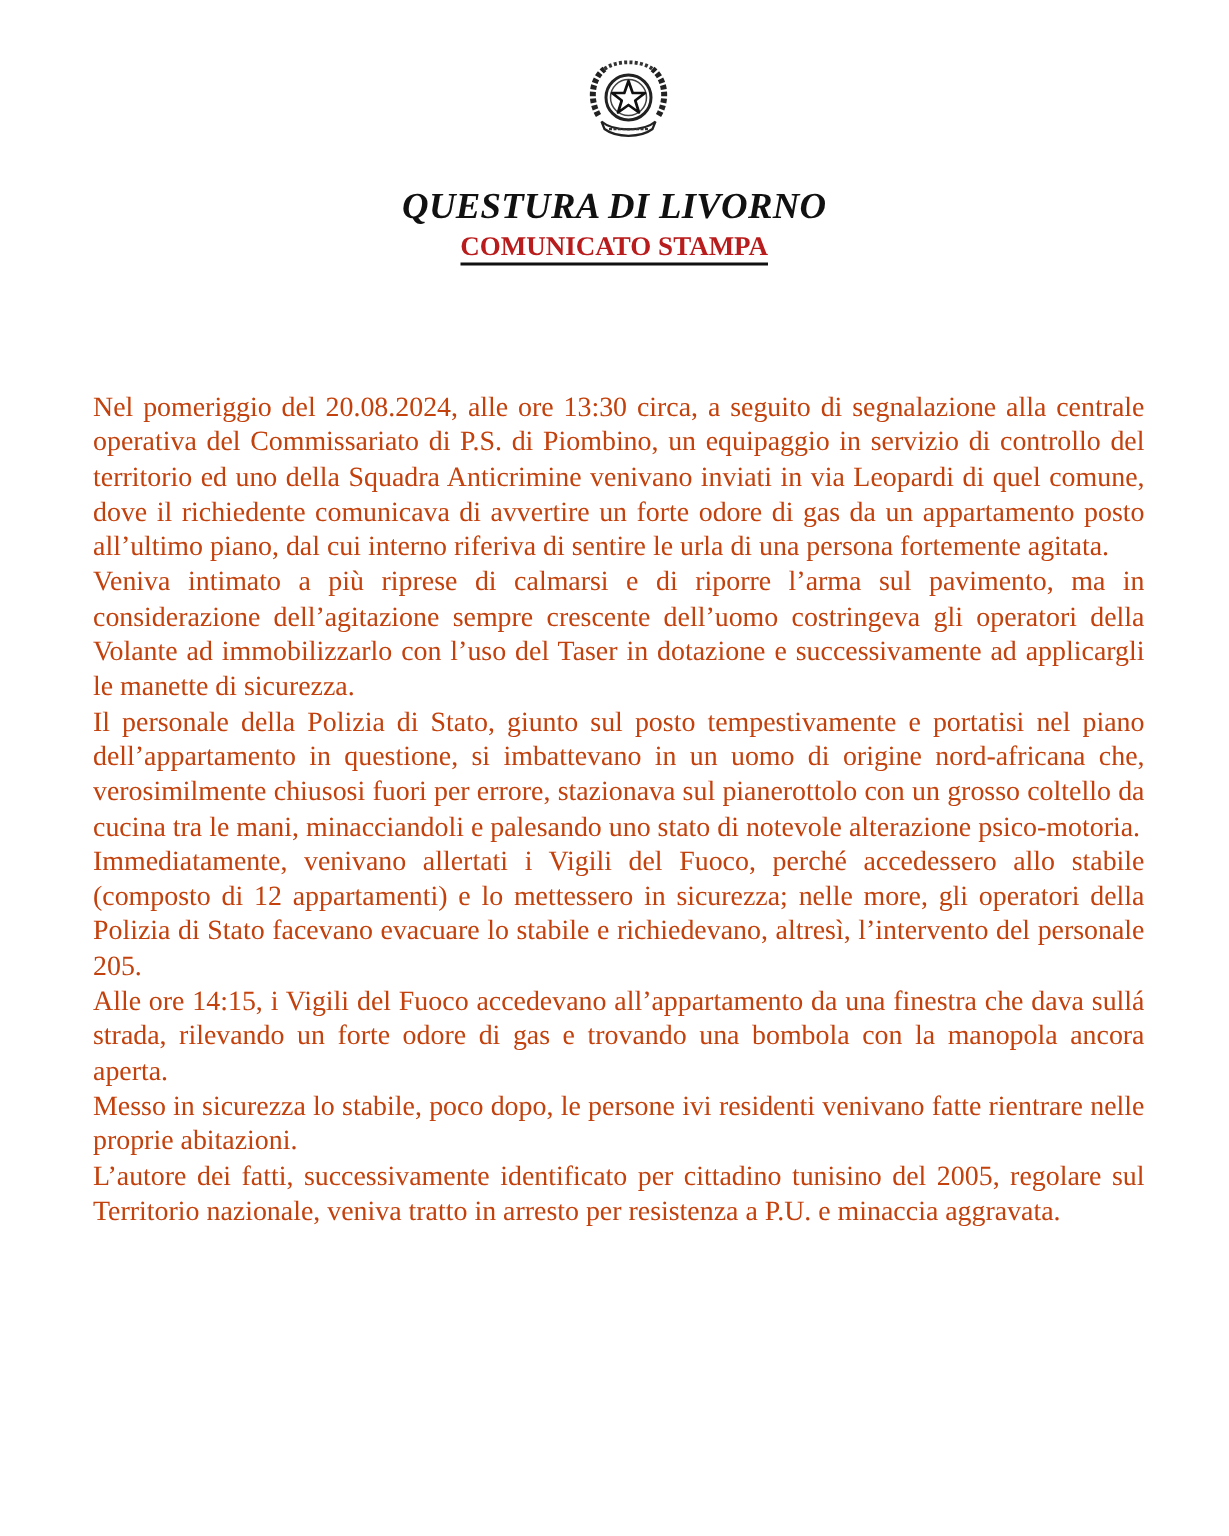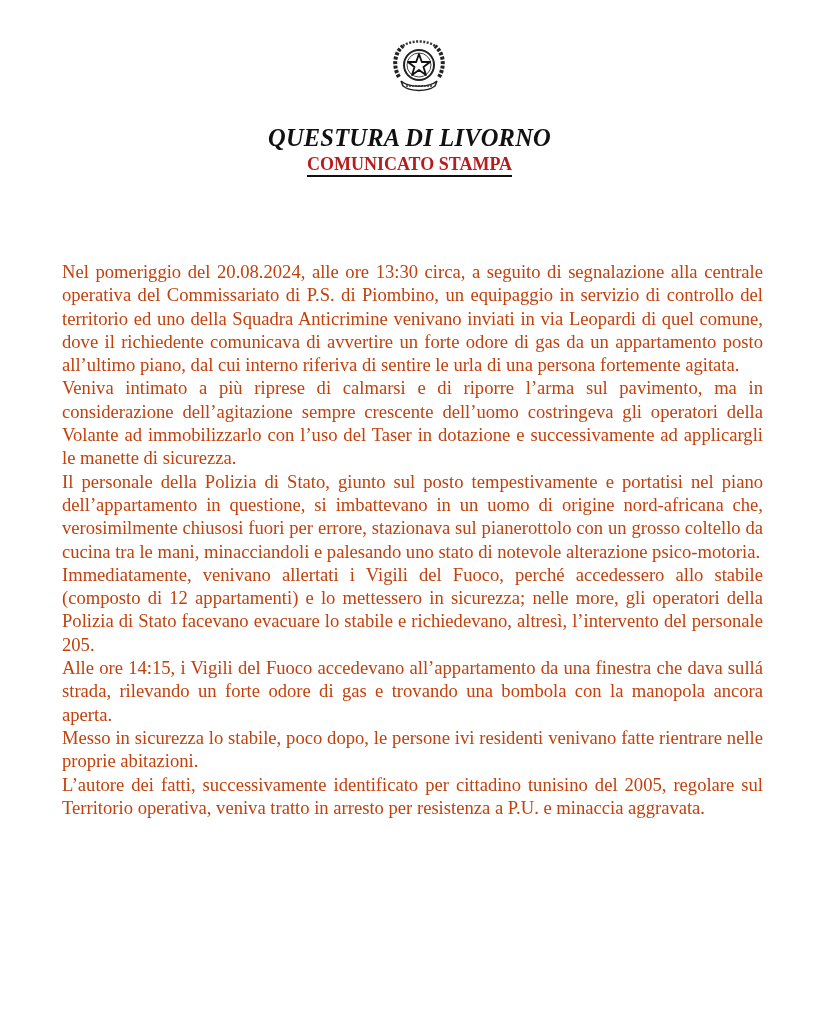--- a/index.html
+++ b/index.html
@@ -90,14 +90,14 @@
   <span>COMUNICATO STAMPA</span>
 </div>
 
 <div class="body-text">
   <p>Nel pomeriggio del 20.08.2024, alle ore 13:30 circa, a seguito di segnalazione alla centrale operativa del Commissariato di P.S. di Piombino, un equipaggio in servizio di controllo del territorio ed uno della Squadra Anticrimine venivano inviati in via Leopardi di quel comune, dove il richiedente comunicava di avvertire un forte odore di gas da un appartamento posto all’ultimo piano, dal cui interno riferiva di sentire le urla di una persona fortemente agitata.</p>
   <p>Veniva intimato a più riprese di calmarsi e di riporre l’arma sul pavimento, ma in considerazione dell’agitazione sempre crescente dell’uomo costringeva gli operatori della Volante ad immobilizzarlo con l’uso del Taser in dotazione e successivamente ad applicargli le manette di sicurezza.</p>
   <p>Il personale della Polizia di Stato, giunto sul posto tempestivamente e portatisi nel piano dell’appartamento in questione, si imbattevano in un uomo di origine nord-africana che, verosimilmente chiusosi fuori per errore, stazionava sul pianerottolo con un grosso coltello da cucina tra le mani, minacciandoli e palesando uno stato di notevole alterazione psico-motoria.</p>
   <p>Immediatamente, venivano allertati i Vigili del Fuoco, perché accedessero allo stabile (composto di 12 appartamenti) e lo mettessero in sicurezza; nelle more, gli operatori della Polizia di Stato facevano evacuare lo stabile e richiedevano, altresì, l’intervento del personale 205.</p>
   <p>Alle ore 14:15, i Vigili del Fuoco accedevano all’appartamento da una finestra che dava sullá strada, rilevando un forte odore di gas e trovando una bombola con la manopola ancora aperta.</p>
   <p>Messo in sicurezza lo stabile, poco dopo, le persone ivi residenti venivano fatte rientrare nelle proprie abitazioni.</p>
-  <p>L’autore dei fatti, successivamente identificato per cittadino tunisino del 2005, regolare sul Territorio operativa, veniva tratto in arresto per resistenza a P.U. e minaccia aggravata.</p>
+  <p>L’autore dei fatti, successivamente identificato per cittadino tunisino del 2005, regolare sul Territorio nazionale, veniva tratto in arresto per resistenza a P.U. e minaccia aggravata.</p>
 </div>
 
 </body></html>

